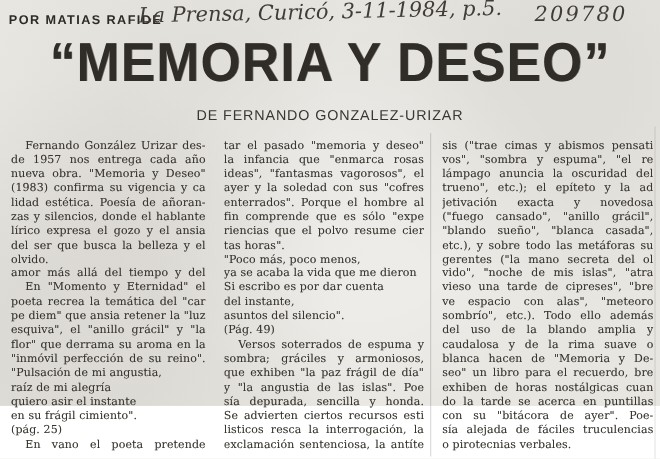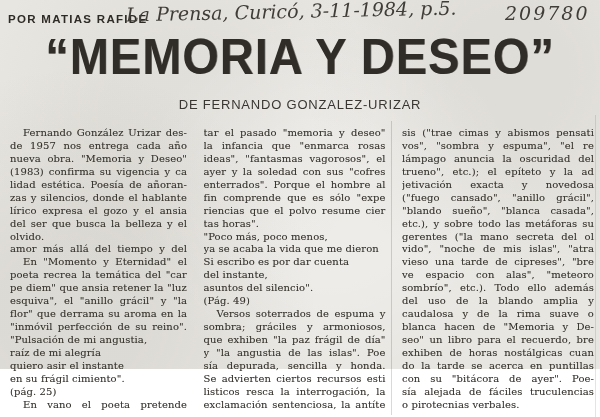--- a/index.html
+++ b/index.html
@@ -25,21 +25,21 @@
   }
   .annotation{
     position:absolute;left:126px;top:0px;width:330px;
     font-family:"DejaVu Serif",serif;font-style:italic;
     font-size:19px;color:#403d39;transform:rotate(-1.2deg);
     white-space:nowrap;
   }
   .catalog{
     position:absolute;left:486px;top:2px;
     font-family:"DejaVu Serif",serif;font-style:italic;
-    font-size:19px;letter-spacing:2px;color:#403d39;margin-left:19px;
+    font-size:19px;letter-spacing:2px;color:#403d39;
   }
   .title{
     position:absolute;left:0;top:31px;width:600px;
     text-align:center;
     font-family:"Liberation Sans",sans-serif;
     font-weight:bold;font-size:47px;line-height:52px;
     letter-spacing:1px;color:#302d29;
     transform:scaleY(1.06);
     text-shadow:0.6px 0 0 rgba(48,45,41,0.55);
     white-space:nowrap;

